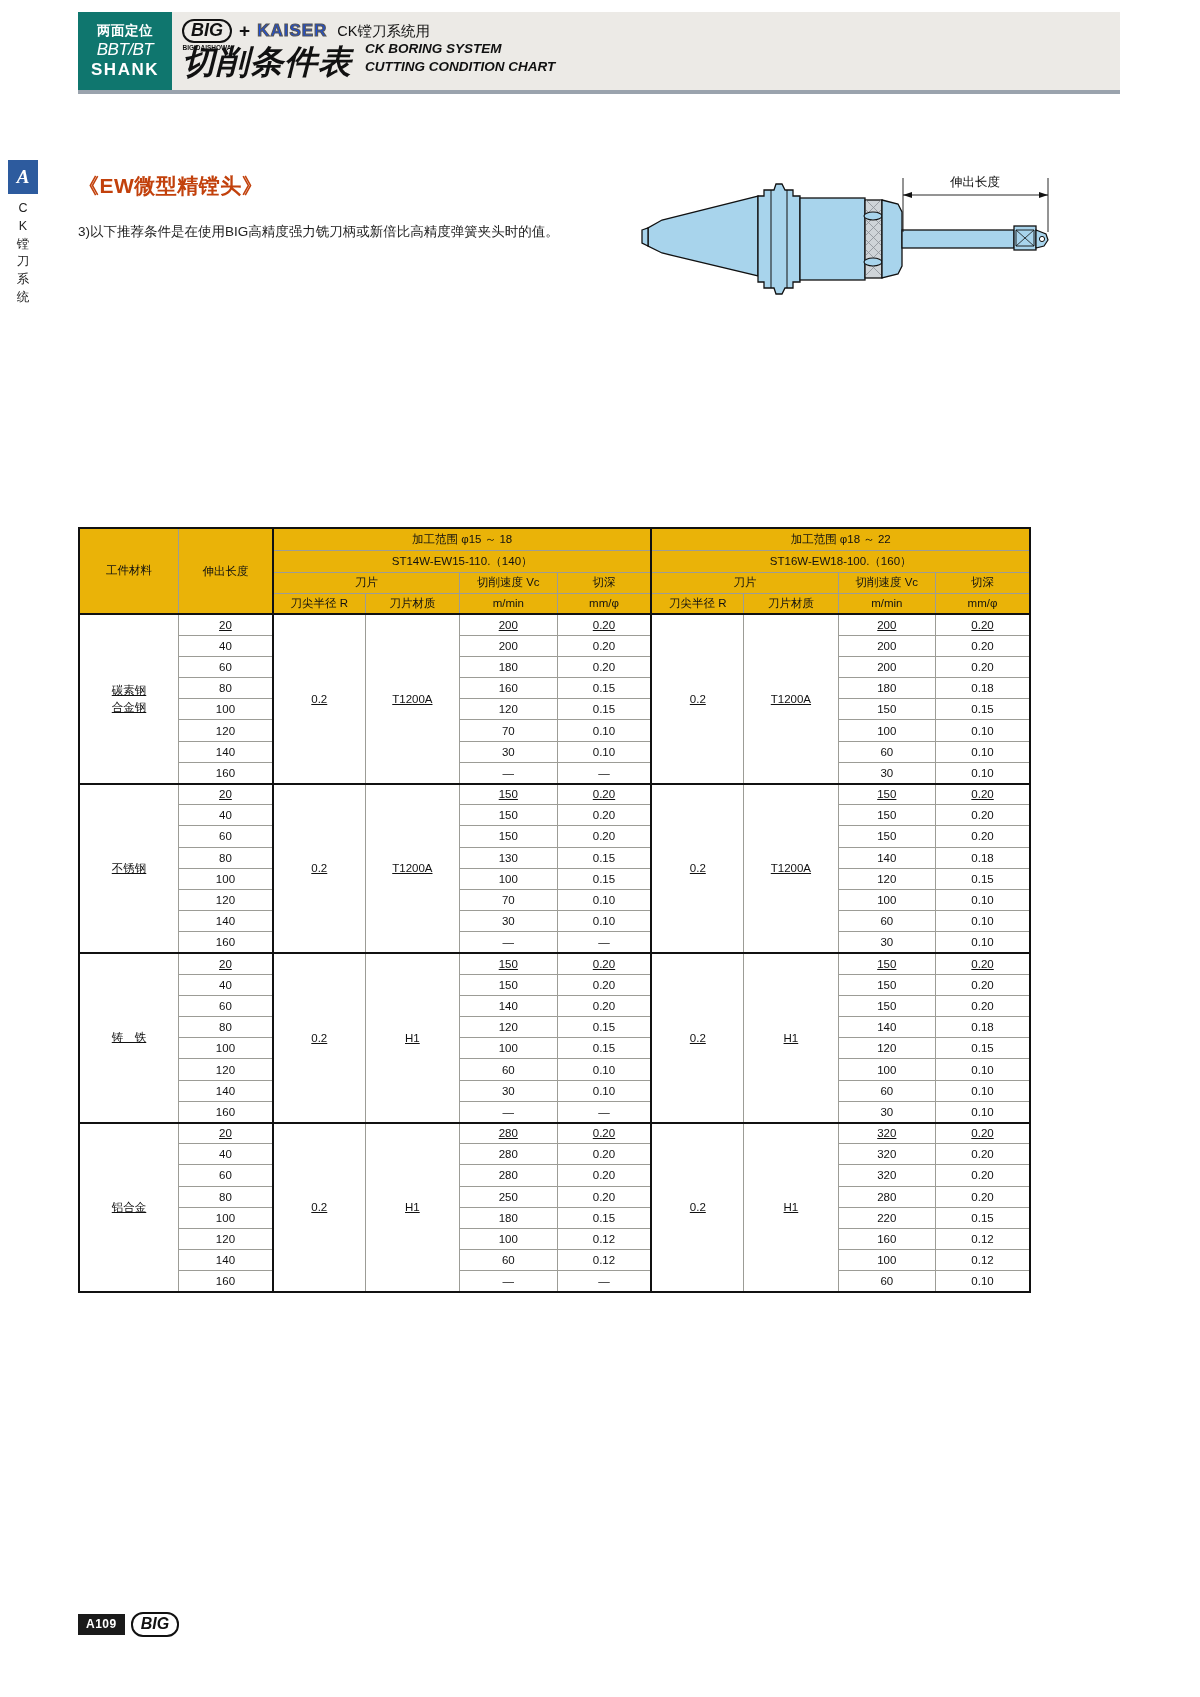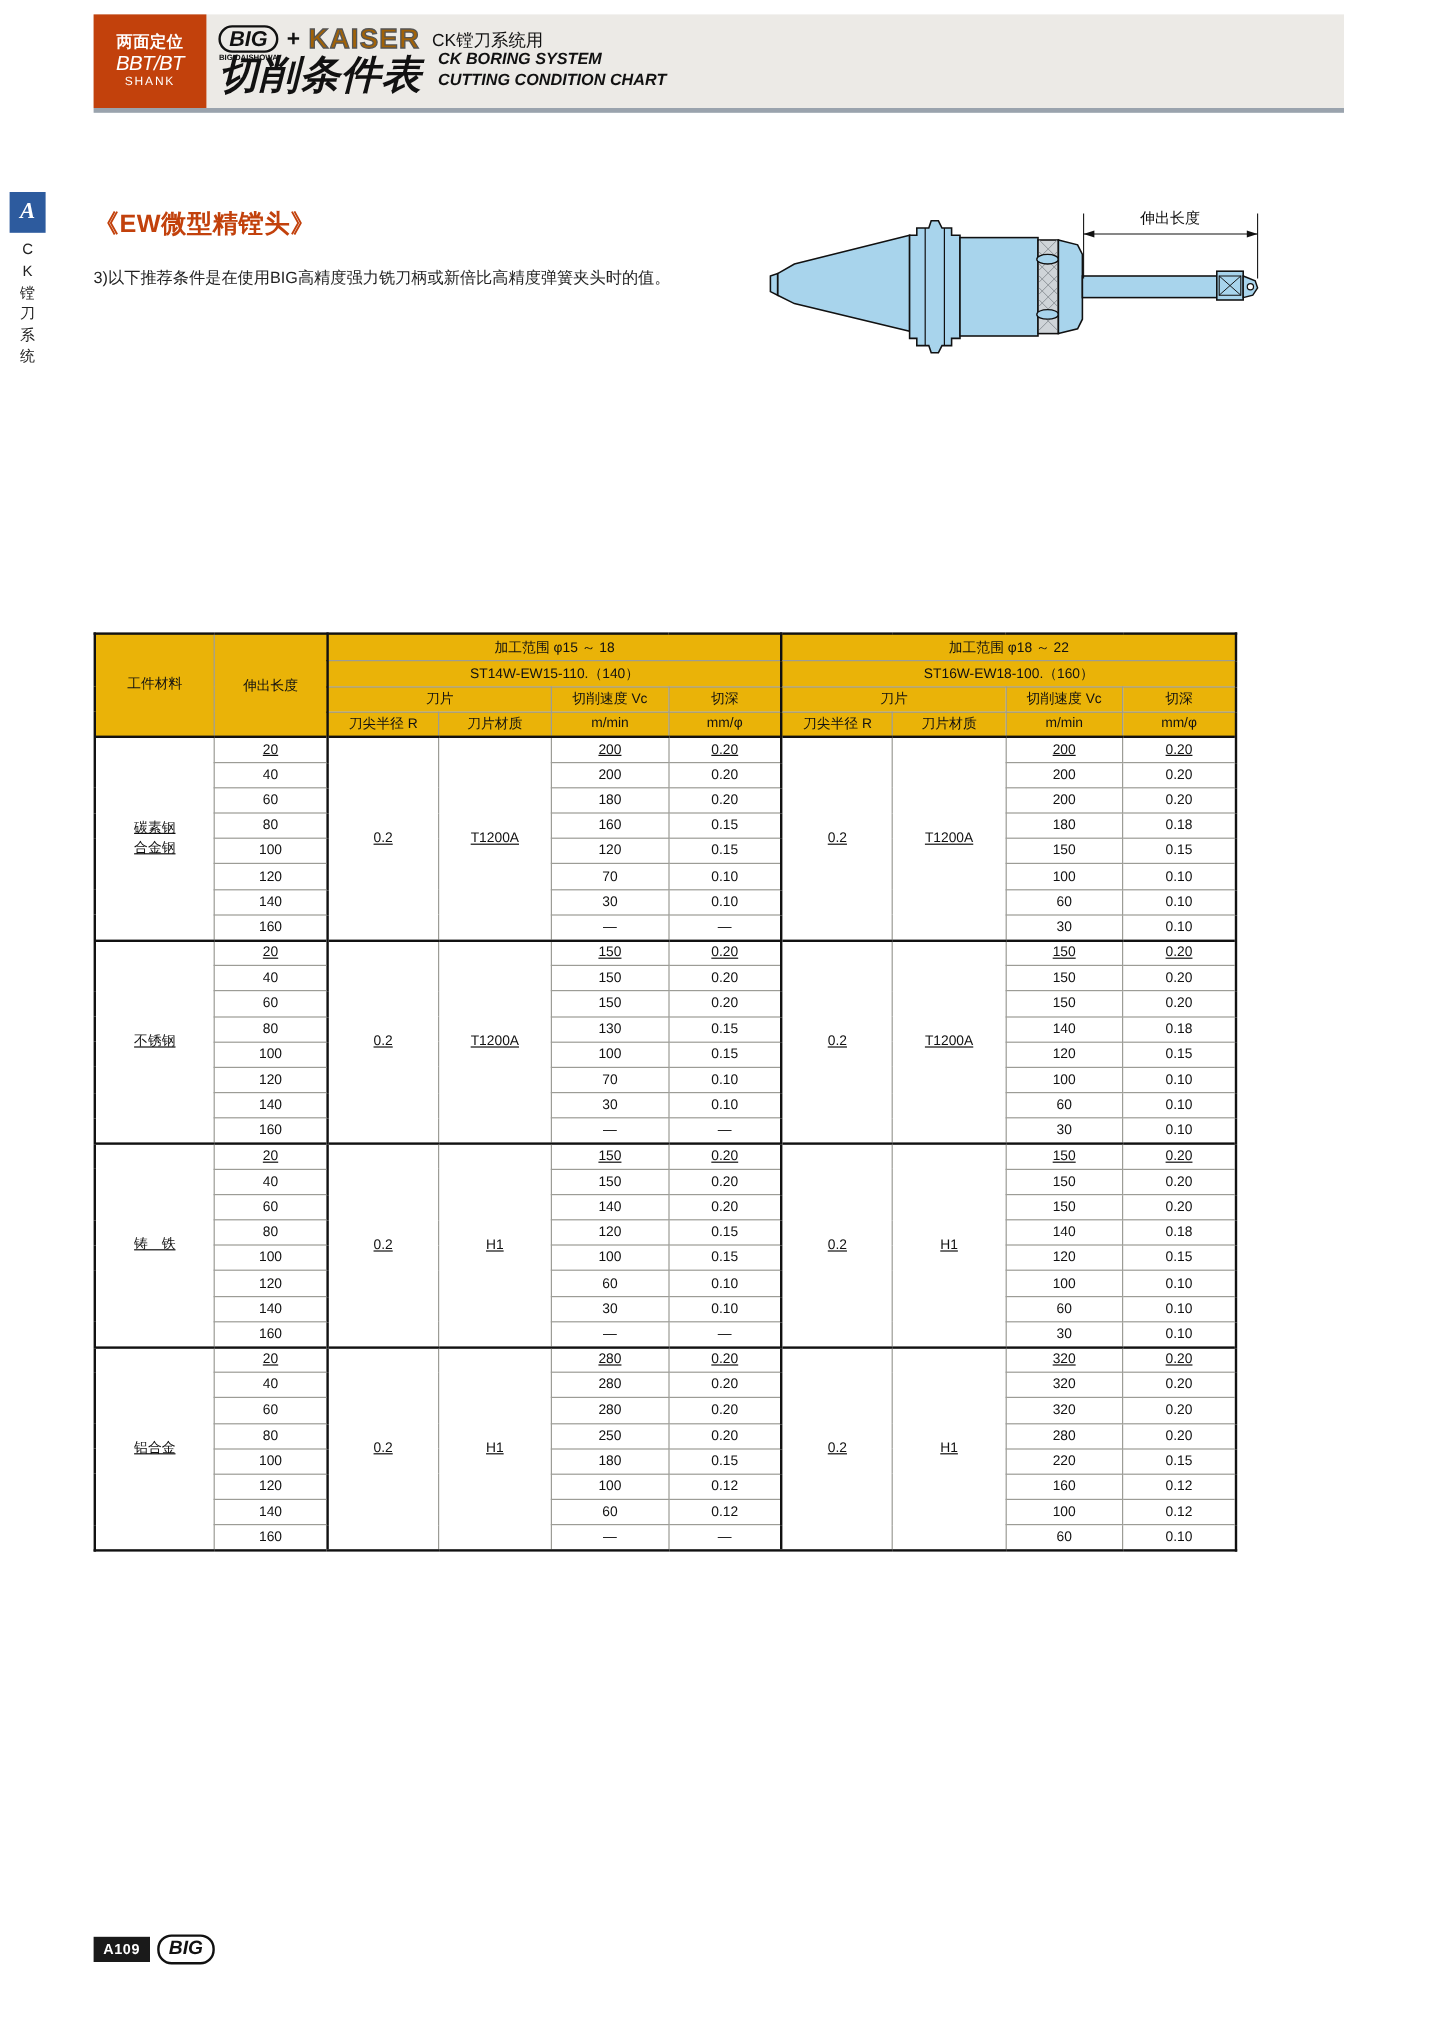--- a/index.html
+++ b/index.html
@@ -17,39 +17,39 @@
   .banner {
     position:absolute; left:78px; top:12px; width:1042px; height:78px;
     background:#eceae6;
   }
   .banner-underline {
     position:absolute; left:78px; top:90px; width:1042px; height:4px;
     background:#9aa3ad;
   }
   .shank-block {
     position:absolute; left:78px; top:12px; width:94px; height:78px;
-    background:#c2410c; color:#ffffff;
+    background:#0f766e; color:#ffffff;
     display:flex; flex-direction:column; align-items:center; justify-content:center;
     line-height:1;
   }
   .shank-cn { font-size:13.5px; font-weight:bold; letter-spacing:0.5px; margin-bottom:3px; }
   .shank-main { font-size:17px; font-weight:normal; font-style:italic; letter-spacing:-0.5px; }
-  .shank-sub { font-size:10px; font-weight:normal; letter-spacing:1.5px; margin-top:3px; }
+  .shank-sub { font-size:17px; font-weight:bold; letter-spacing:1.5px; margin-top:3px; }
 
   .brand-row { position:absolute; left:182px; top:19px; display:flex; align-items:center; gap:5px; }
   .big-logo {
     display:inline-block; border:2.5px solid #111; border-radius:14px;
     padding:0px 7px 1px 7px; font-size:18px; font-weight:bold; font-style:italic;
     line-height:1.05; color:#111;
   }
   .big-logo-wrap { display:flex; flex-direction:column; align-items:center; }
   .big-sub { font-size:6.5px; font-weight:bold; letter-spacing:0px; color:#111; margin-top:1px; }
   .plus { font-size:19px; font-weight:bold; color:#111; margin:0 2px; padding-bottom:8px;}
   .kaiser {
-    font-size:23px; font-weight:bold; letter-spacing:1px; color:#a16207;
+    font-size:17px; font-weight:bold; letter-spacing:1px; color:#1d4ed8;
     -webkit-text-stroke:1.1px #555; padding-bottom:8px;
   }
   .brand-cn { font-size:14.5px; color:#111; padding-bottom:7px; margin-left:5px; }
 
   .title-row { position:absolute; left:182px; top:40px; display:flex; align-items:flex-end; gap:13px; }
   .title-cn { font-size:33px; font-weight:bold; font-style:italic; color:#111; letter-spacing:1px; line-height:1; }
   .title-en { font-size:13.5px; font-weight:bold; font-style:italic; color:#111; line-height:1.32; padding-bottom:2px; }
 
   
   .tab-letter {

